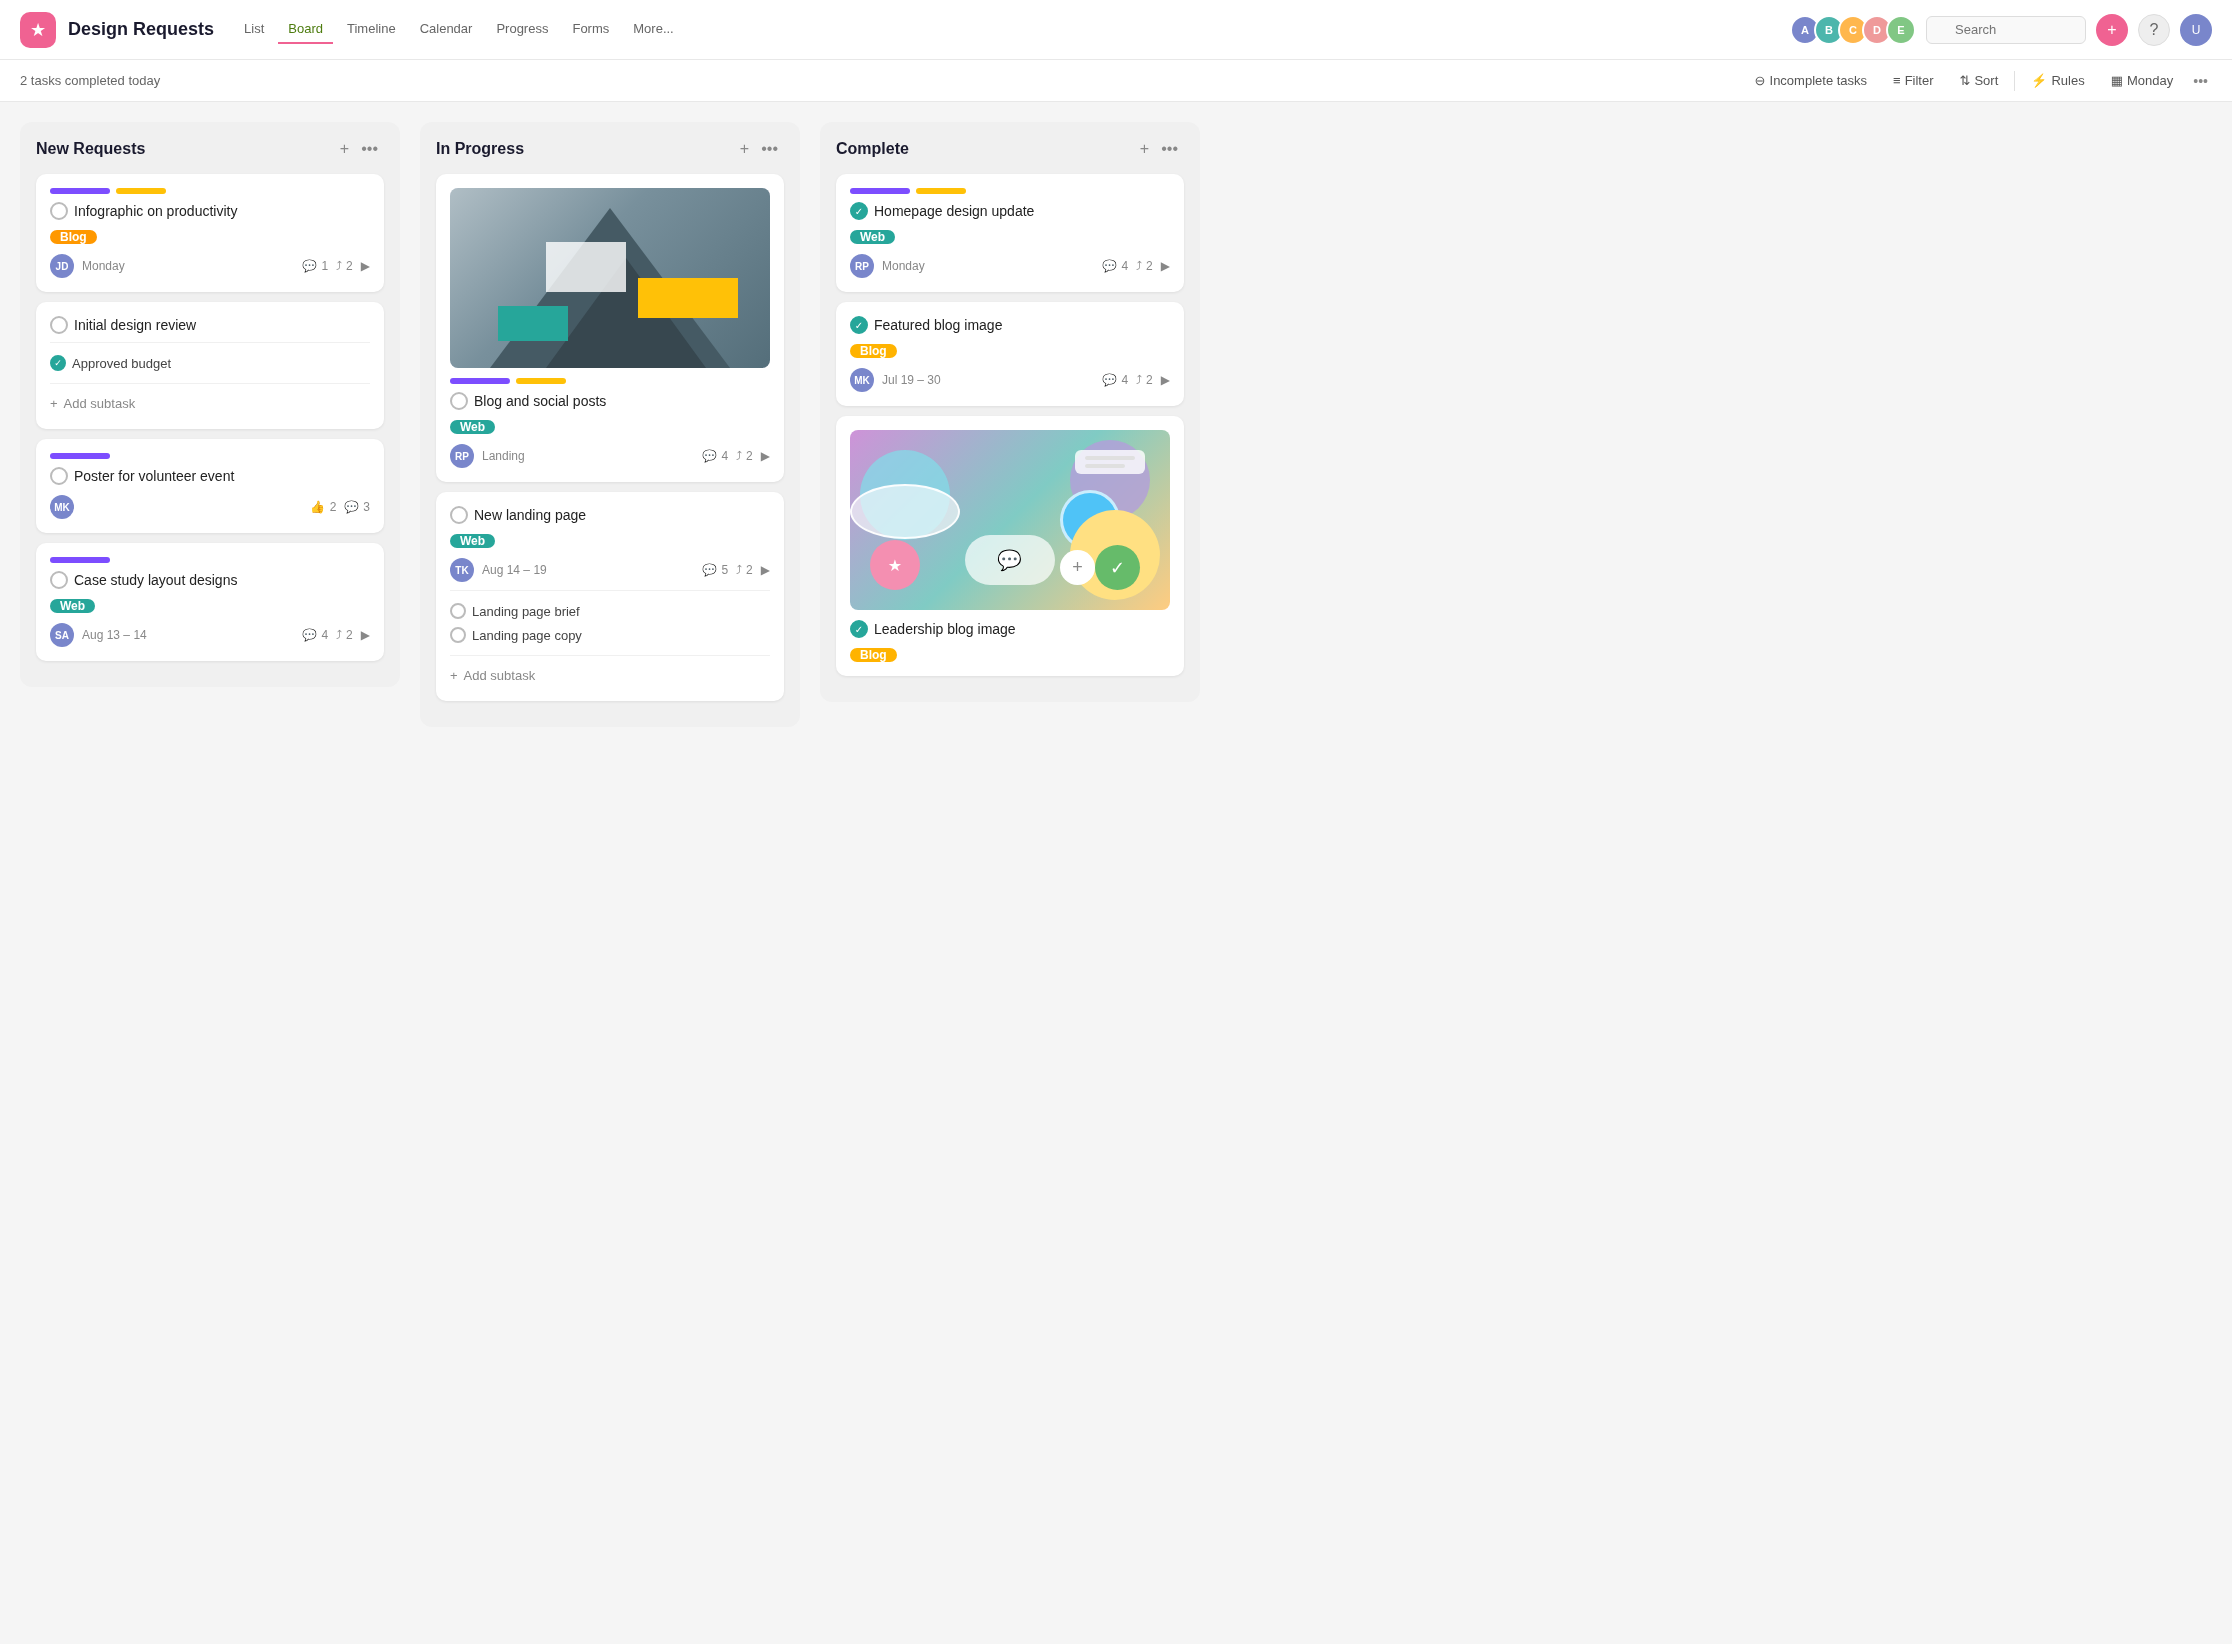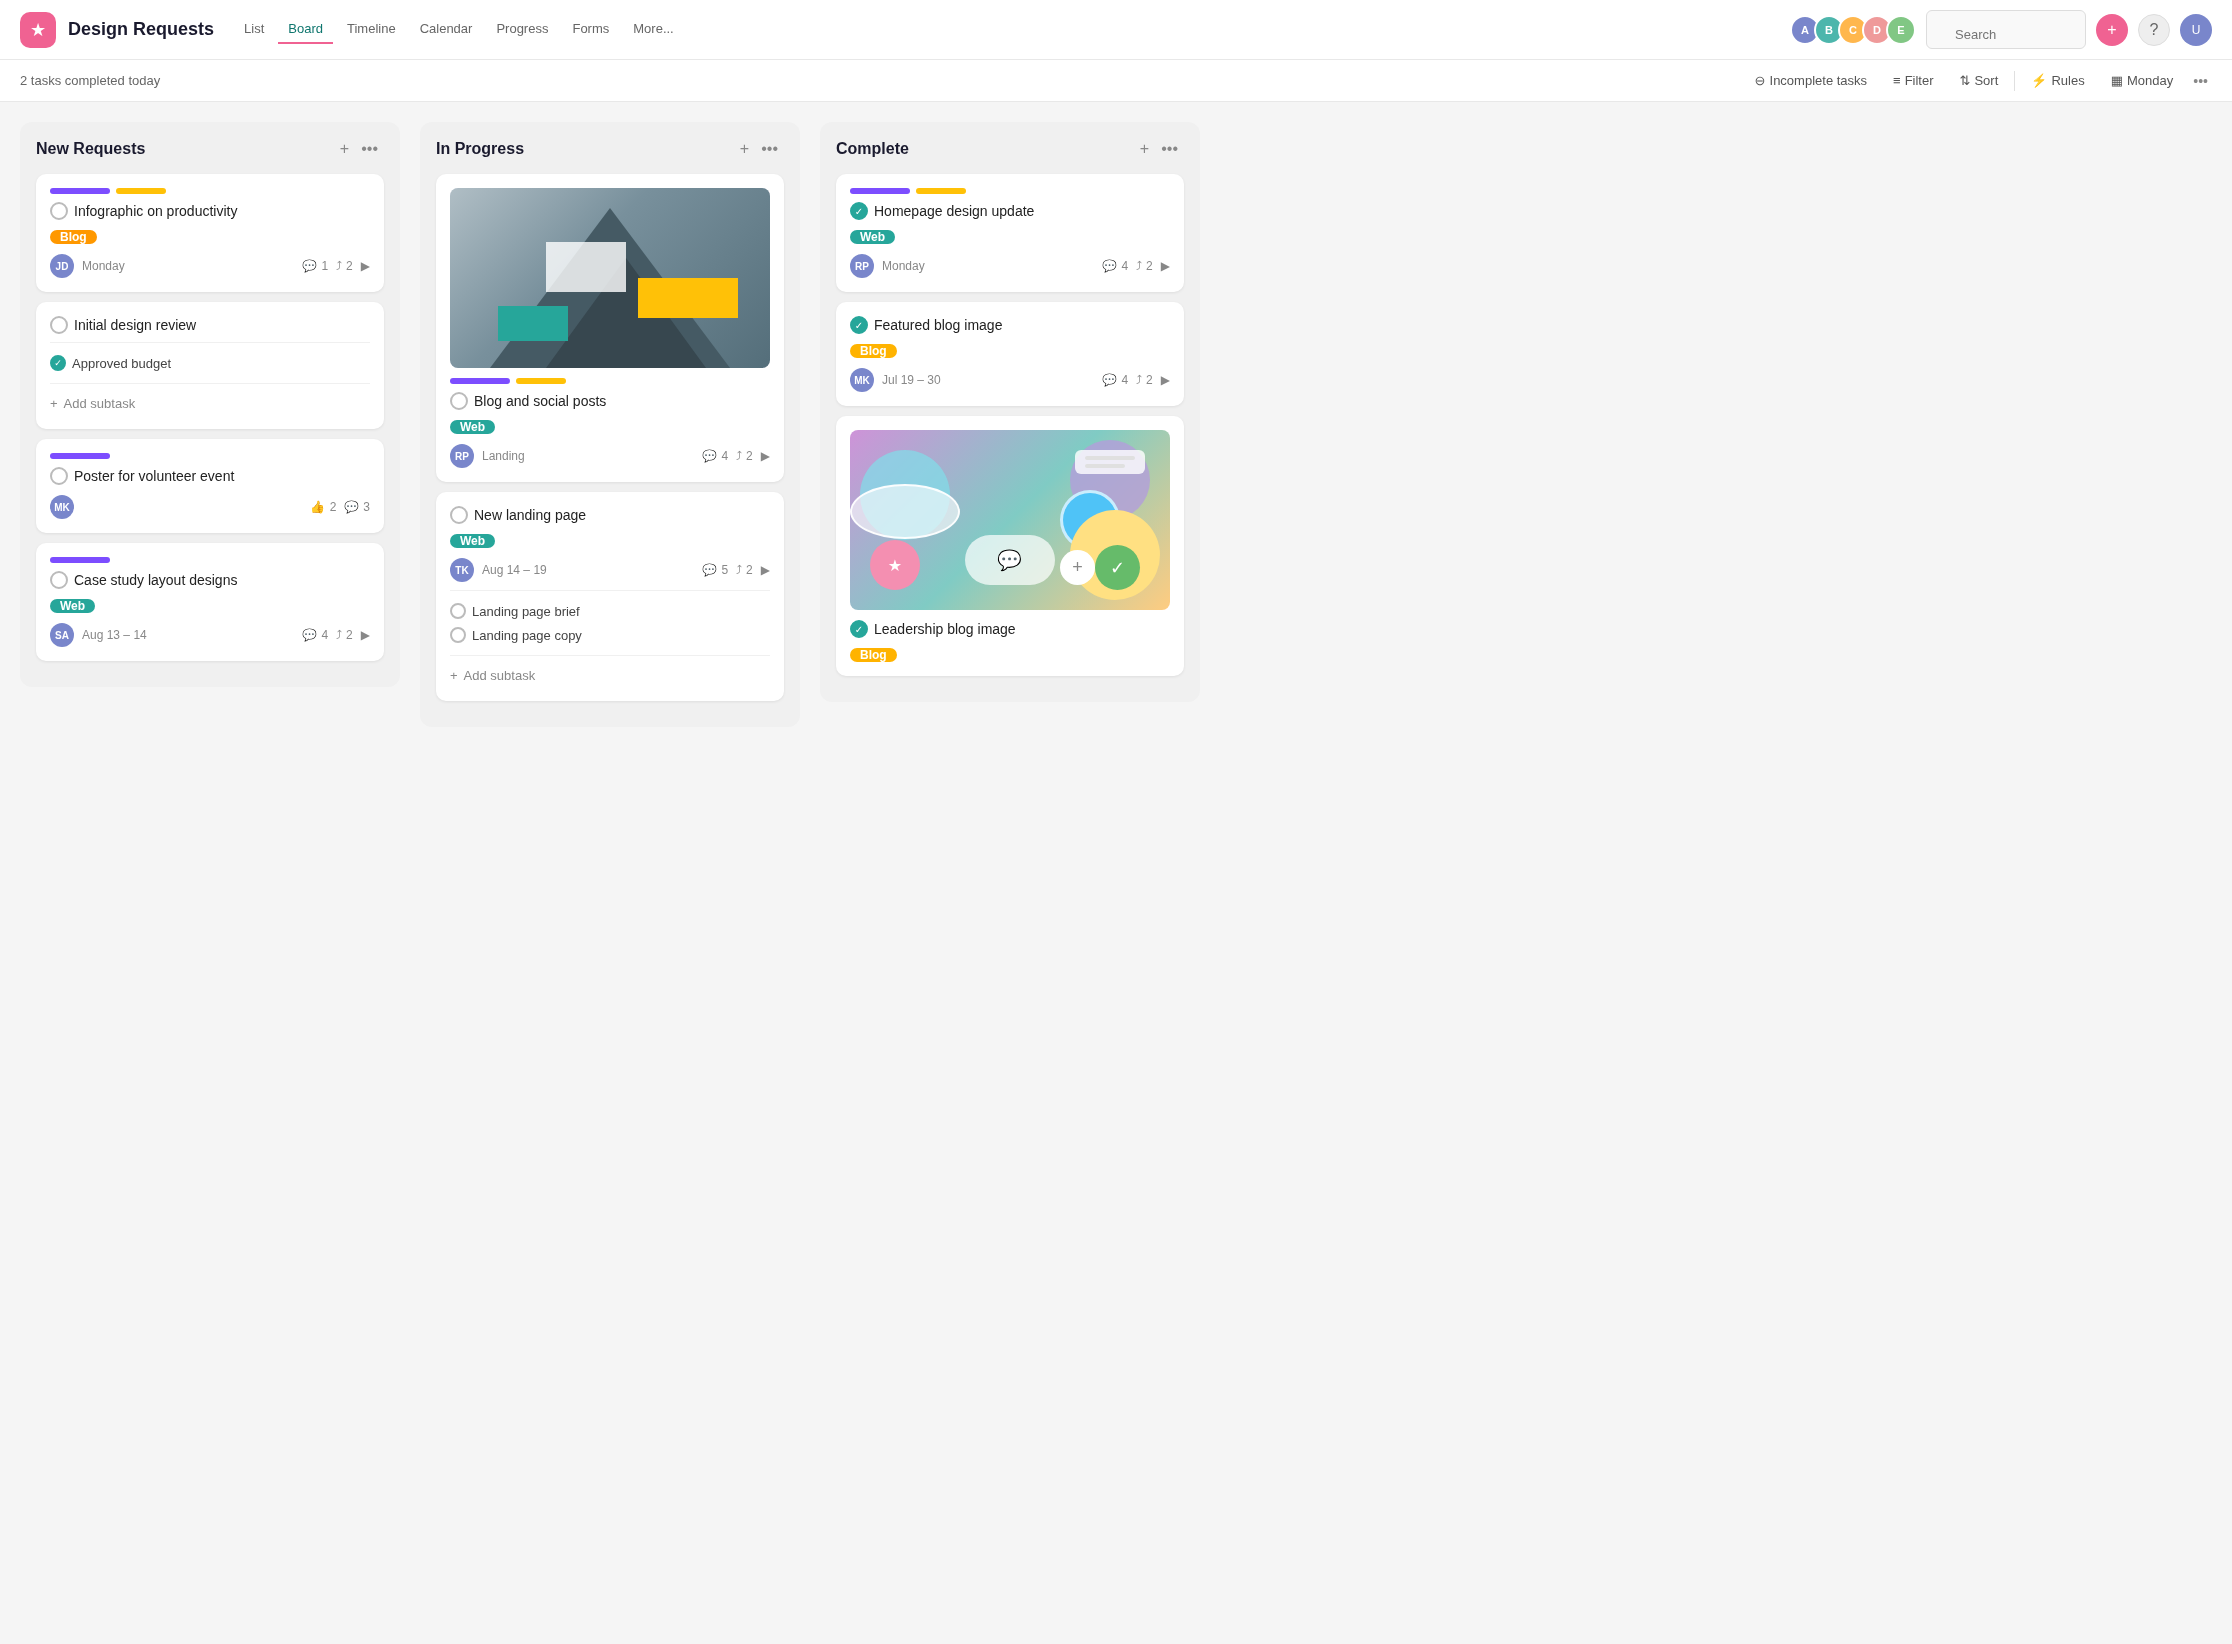--- a/index.html
+++ b/index.html
@@ -4,31 +4,31 @@
   <style>
     * { box-sizing: border-box; margin: 0; padding: 0; }
     body { font-family: -apple-system, BlinkMacSystemFont, 'Segoe UI', sans-serif; background: #f5f5f5; font-size: 14px; color: #333; }
 
     
     .header { background: #fff; border-bottom: 1px solid #e8e8e8; padding: 0 20px; display: flex; align-items: center; height: 60px; gap: 12px; }
     .app-icon { width: 36px; height: 36px; background: #f06292; border-radius: 10px; display: flex; align-items: center; justify-content: center; color: #fff; font-size: 18px; flex-shrink: 0; }
     .app-title { font-size: 18px; font-weight: 700; color: #1a1a2e; white-space: nowrap; }
     .nav-tabs { display: flex; gap: 4px; margin-left: 8px; }
     .nav-tab { padding: 6px 10px; font-size: 13px; color: #666; cursor: pointer; border-bottom: 2px solid transparent; text-decoration: none; }
-    .nav-tab.active { color: #0f766e; border-bottom: 2px solid #f06292; font-weight: 500; }
+    .nav-tab.active { color: #4d7c0f; border-bottom: 2px solid #f06292; font-weight: 500; }
     .header-right { margin-left: auto; display: flex; align-items: center; gap: 10px; }
     .avatars { display: flex; }
     .avatar { width: 30px; height: 30px; border-radius: 50%; border: 2px solid #fff; margin-left: -6px; overflow: hidden; background: #ccc; display: flex; align-items: center; justify-content: center; font-size: 11px; color: #fff; font-weight: 600; }
     .avatar:first-child { margin-left: 0; }
     .av1 { background: #7986cb; }
     .av2 { background: #4db6ac; }
     .av3 { background: #ffb74d; }
     .av4 { background: #ef9a9a; }
     .av5 { background: #81c784; }
-    .search-box { border: 1px solid #ddd; border-radius: 6px; padding: 16px 10px 6px 28px; font-size: 13px; width: 160px; position: relative; background: #f9f9f9; }
+    .search-box { border: 1px solid #ddd; border-radius: 6px; padding: 5px 10px 6px 28px; font-size: 13px; width: 160px; position: relative; background: #f9f9f9; }
     .search-wrap { position: relative; }
     .search-icon-inner { position: absolute; left: 8px; top: 50%; transform: translateY(-50%); color: #aaa; font-size: 12px; }
     .icon-btn { width: 32px; height: 32px; border-radius: 50%; display: flex; align-items: center; justify-content: center; cursor: pointer; font-size: 16px; }
     .icon-btn.pink { background: #f06292; color: #fff; }
     .icon-btn.gray { background: #eee; color: #666; border: 1px solid #ddd; }
     .user-avatar { width: 32px; height: 32px; border-radius: 50%; background: #7986cb; display: flex; align-items: center; justify-content: center; color: #fff; font-size: 12px; cursor: pointer; }
 
     
     .toolbar { background: #fff; border-bottom: 1px solid #e8e8e8; padding: 8px 20px; display: flex; align-items: center; gap: 16px; }
     .tasks-completed { font-size: 13px; color: #666; }

